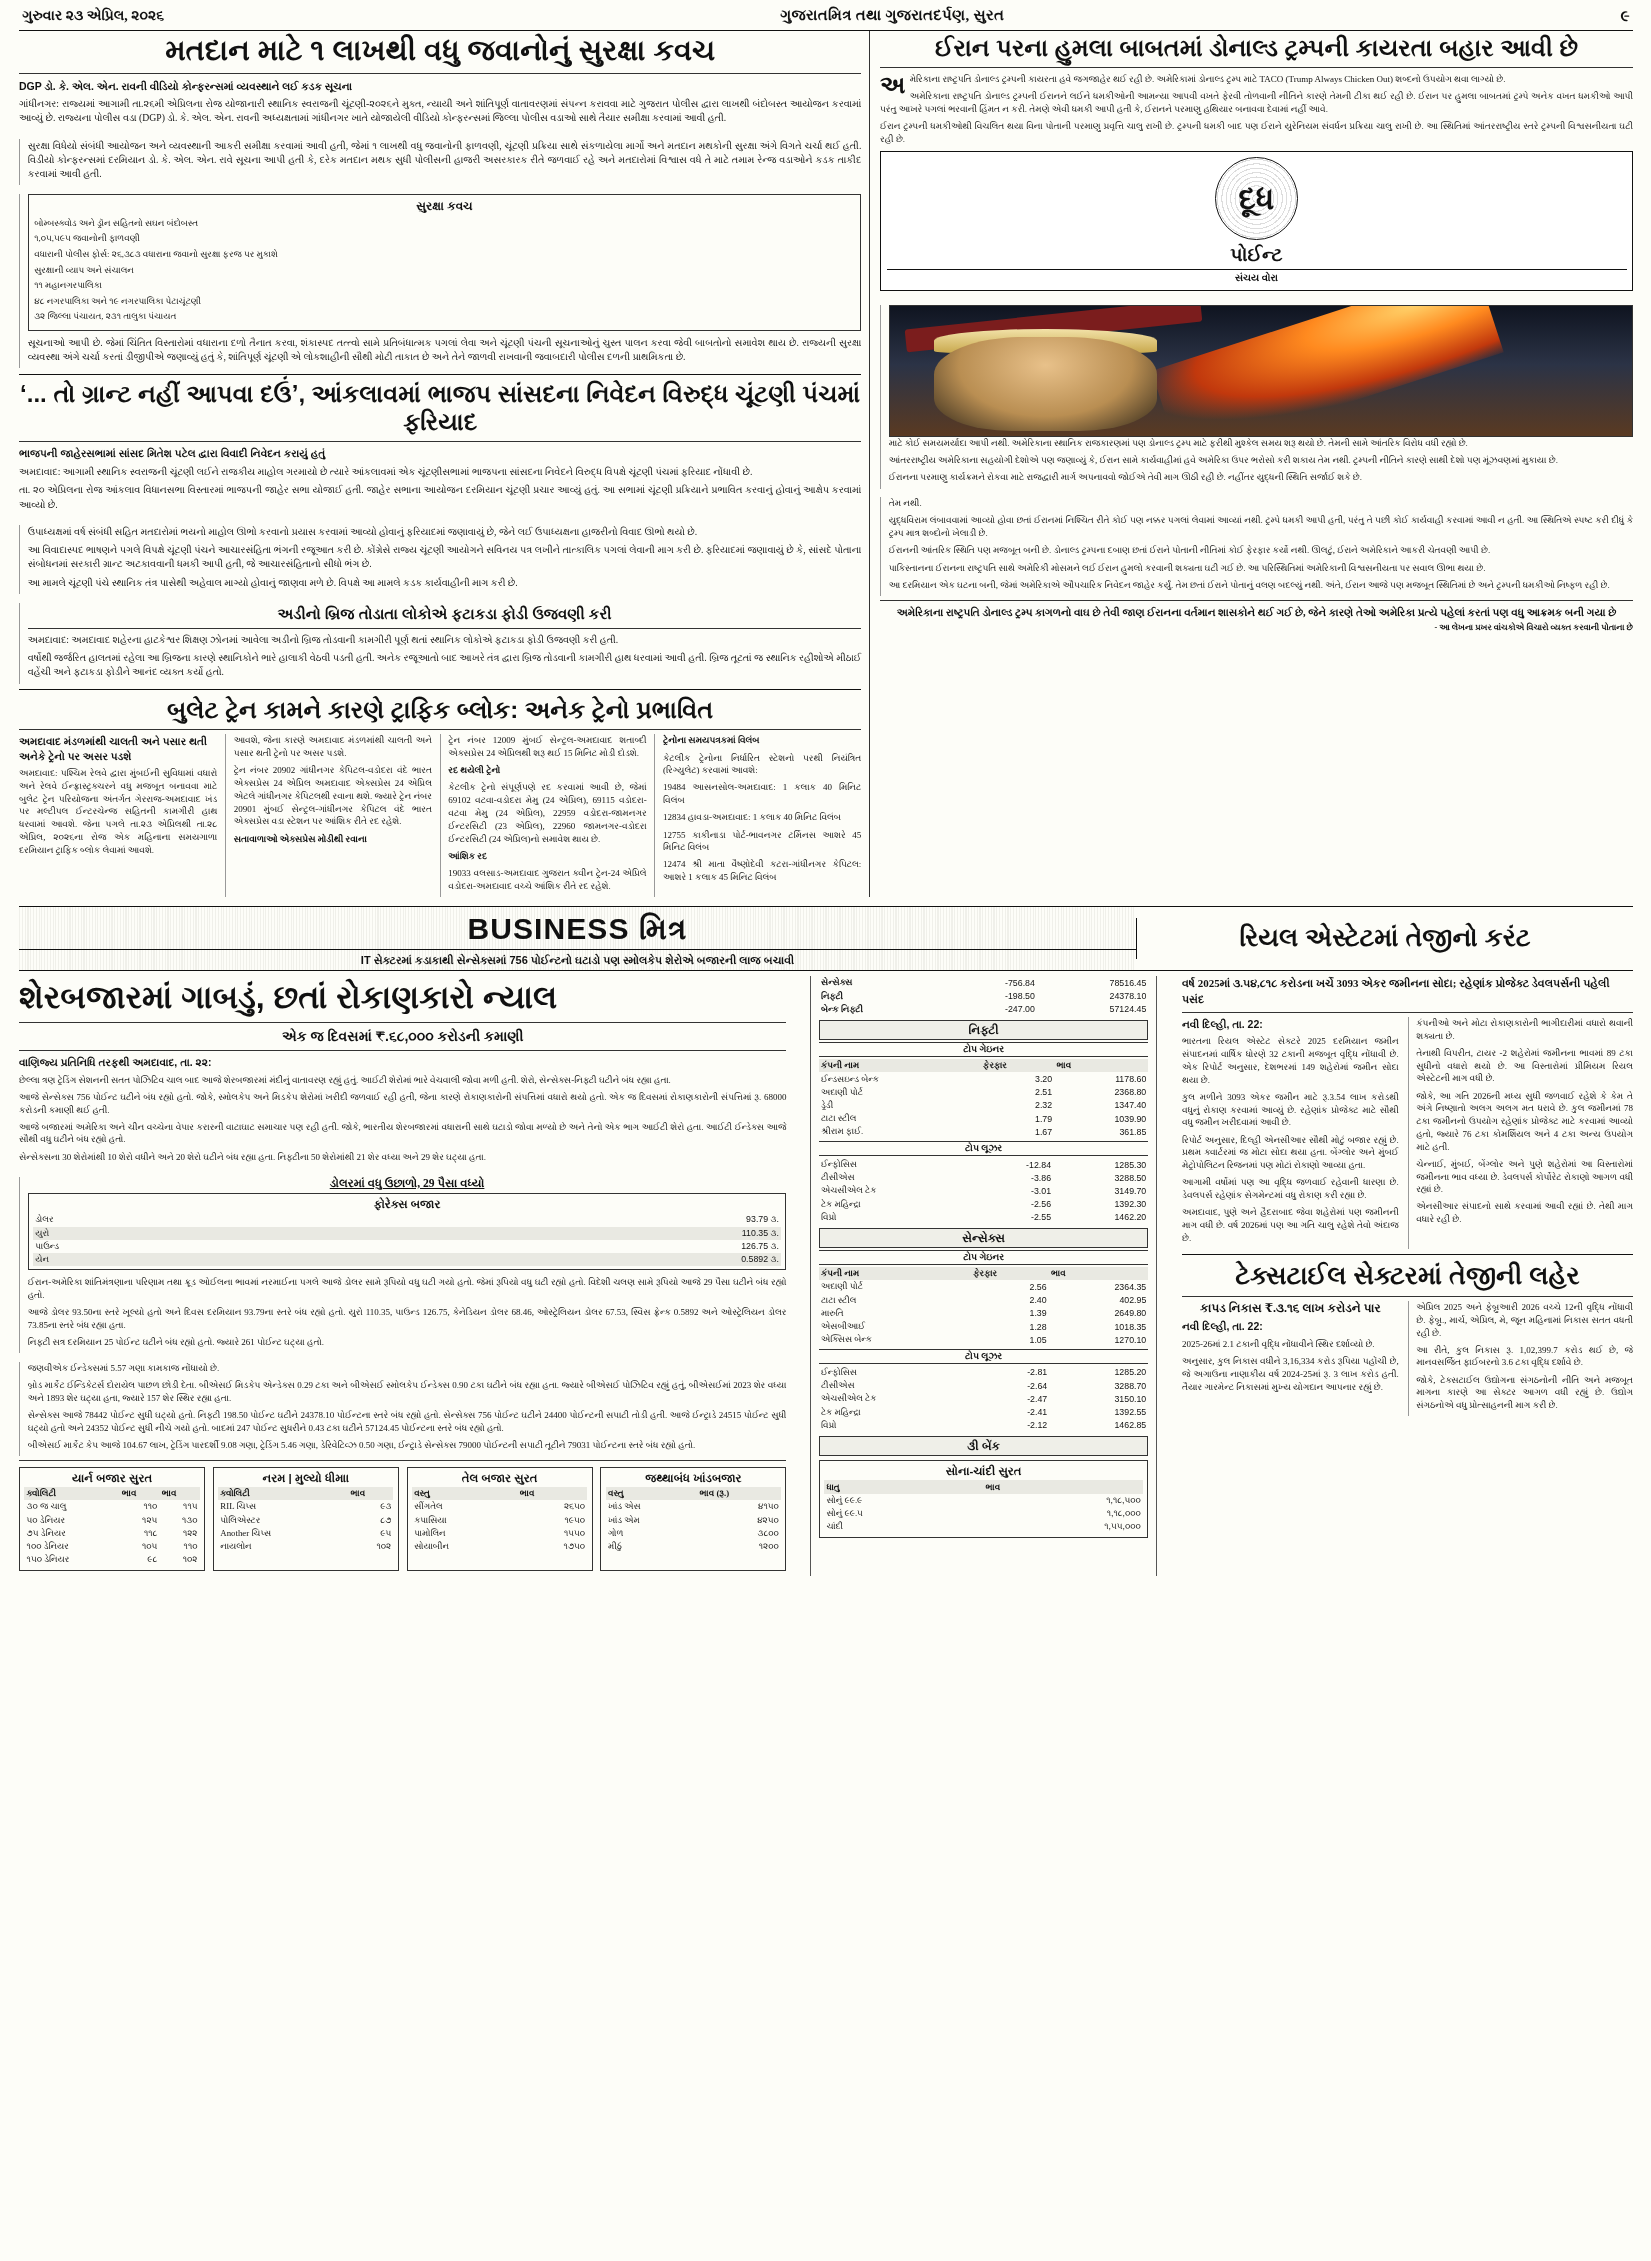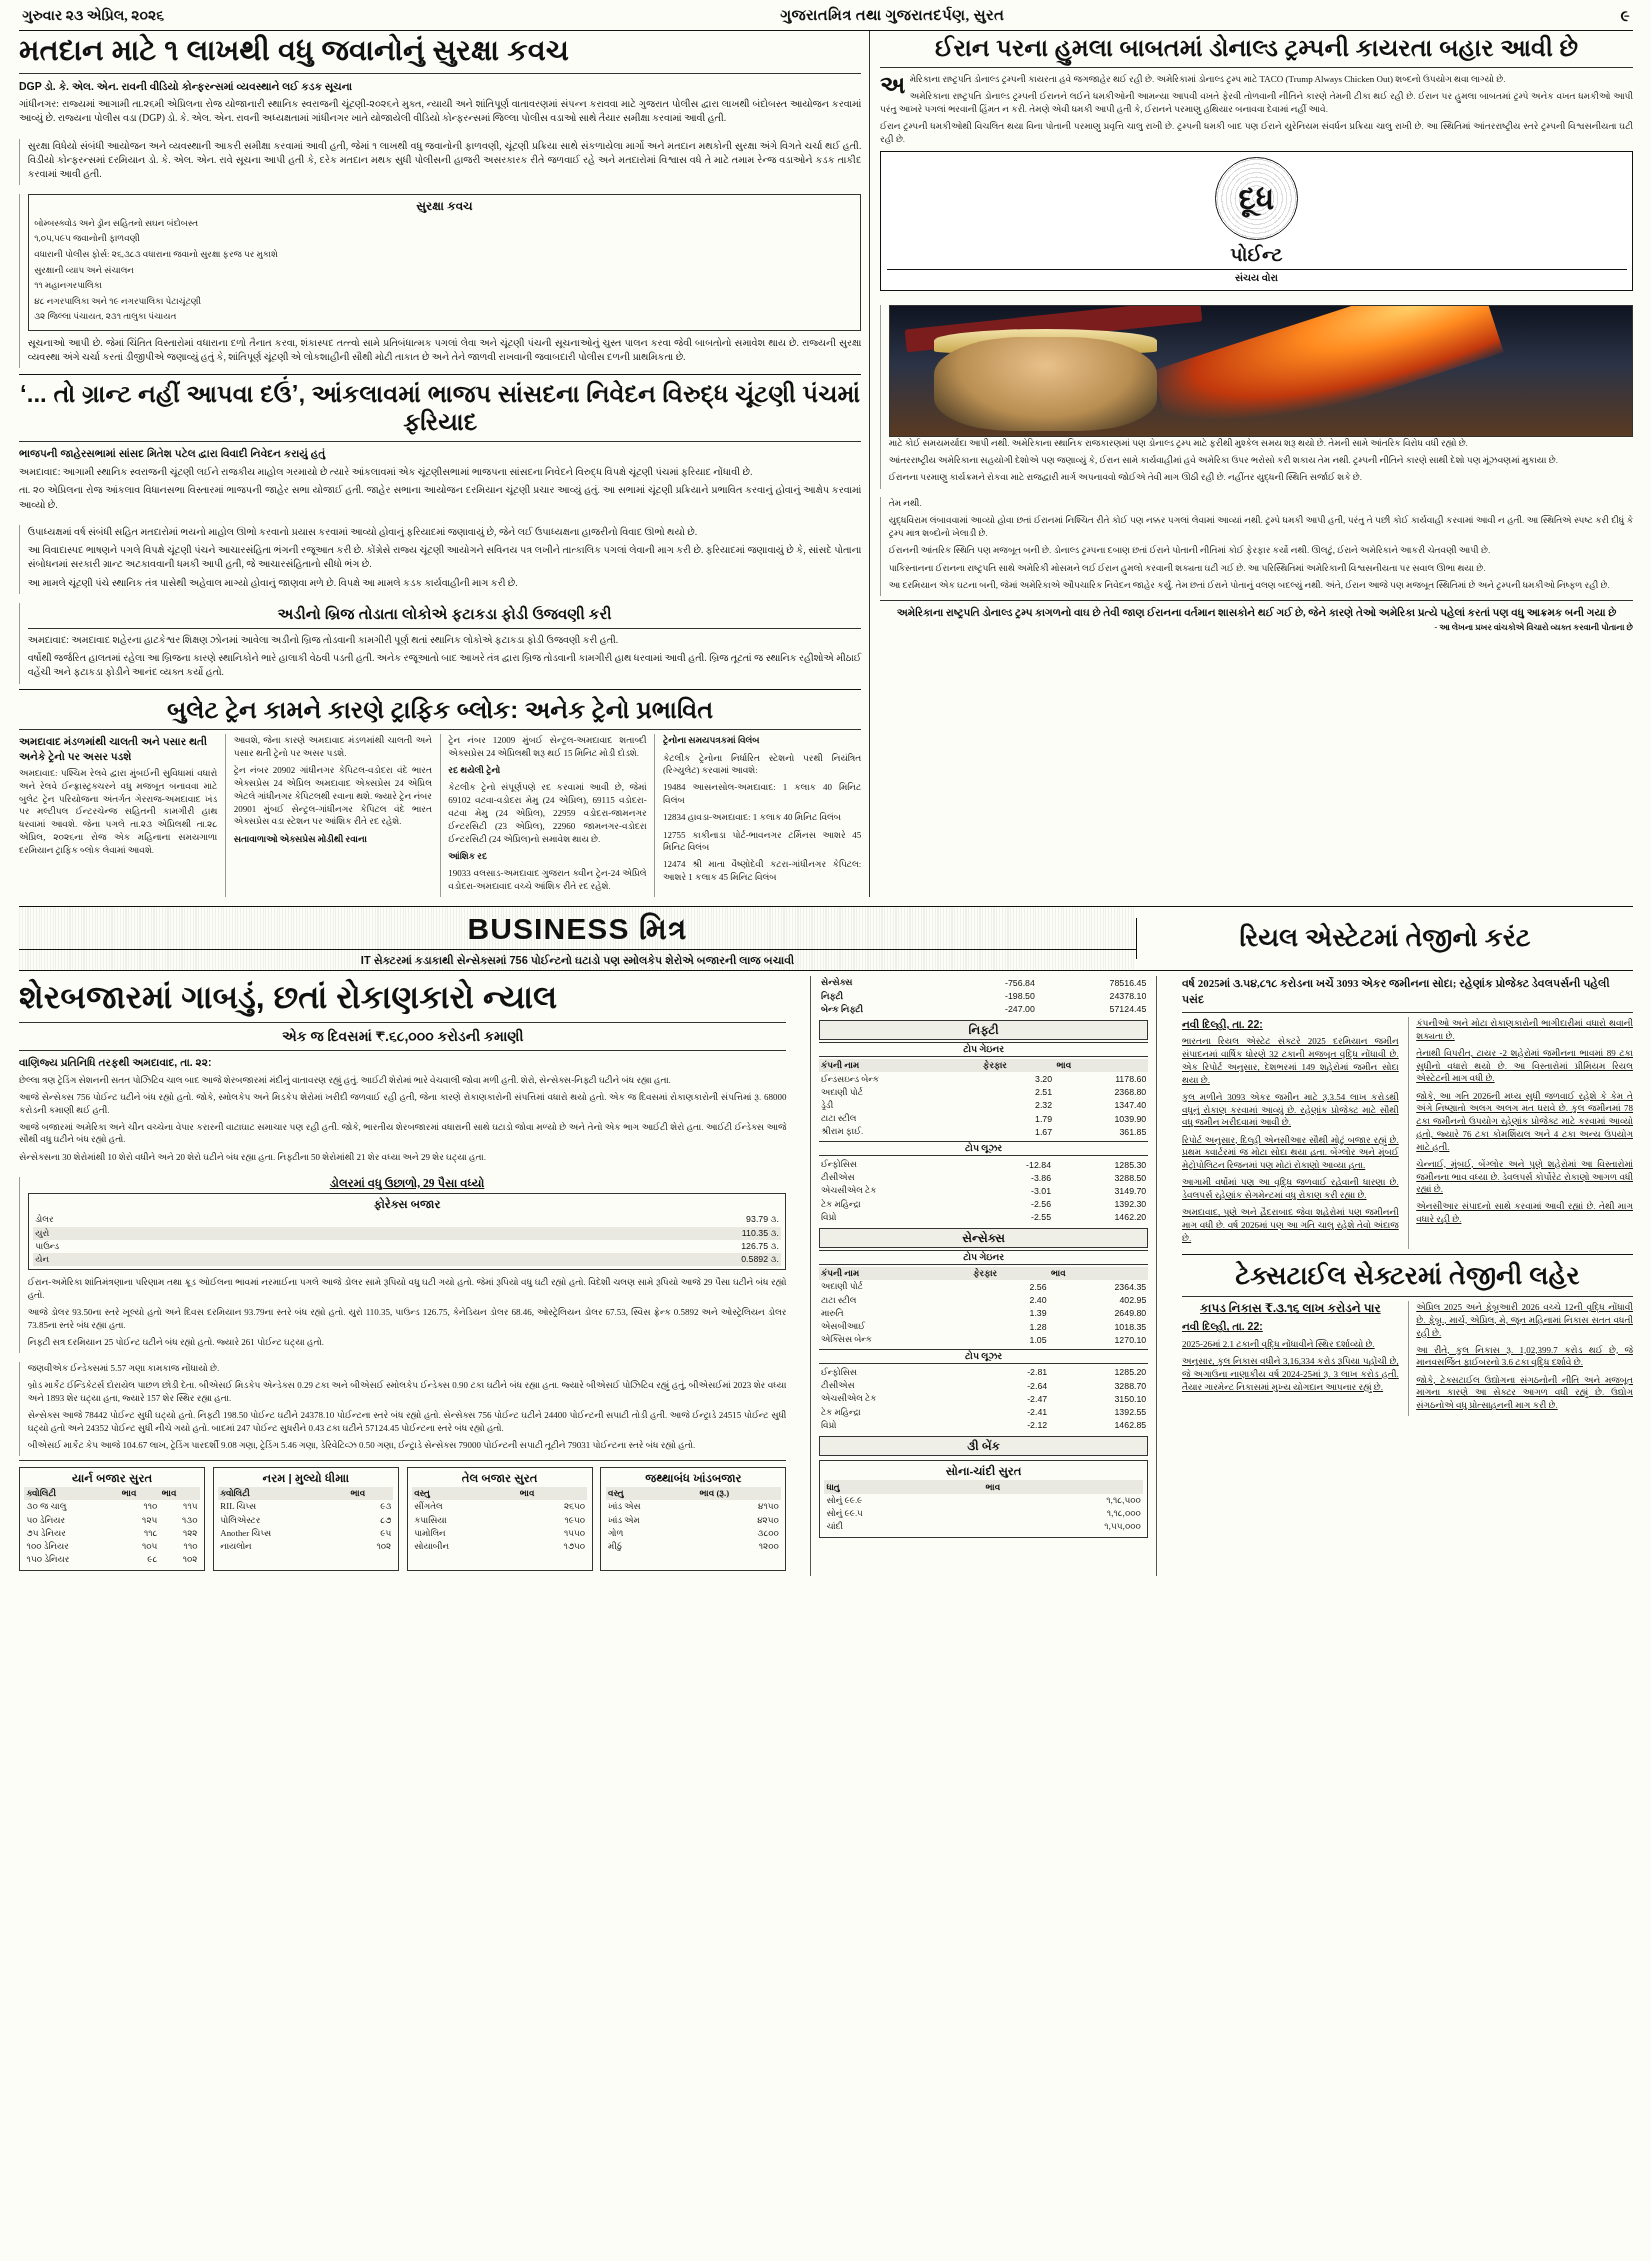--- a/index.html
+++ b/index.html
@@ -31,21 +31,21 @@
     margin: 0 0 4.4px 0;
     font-size: 9.7px;
     line-height: 1.45;
     text-align: justify;
     text-justify: inter-word;
     hyphens: auto;
   }
 
   h1.head-main {
     font-size: 29px; margin: 3.3px 0 6.6px 0; line-height: 1.12;
-    font-weight: bold; text-align: left;
+    font-weight: bold; text-align: center;
     font-family: "Liberation Sans", sans-serif;
   }
   h2.head-sub {
     font-size: 24px; margin: 3.3px 0 5.5px 0; line-height: 1.15;
     font-weight: bold; text-align: center;
     font-family: "Liberation Sans", sans-serif;
   }
   h3.head-small {
     font-size: 15px; margin: 2.2px 0 4.4px 0; font-weight: bold; line-height: 1.2;
     font-family: "Liberation Sans", sans-serif;
@@ -55,21 +55,21 @@
     font-family: "Liberation Sans", sans-serif;
   }
 
   
   .top-area { display: flex; gap: 0; }
   .left-block { width: 850px; padding-right: 7.7px; }
   .right-block { width: 764px; padding-left: 10px; border-left: 1.1px solid #333; }
 
   .cols3 { display: flex; gap: 8.8px; flex-direction: column; }
   .cols3 > div { flex: 1; }
-  .cols2 { display: flex; gap: 8.8px; text-decoration: underline; }
+  .cols2 { display: flex; gap: 8.8px; }
   .cols2 > div { flex: 1; }
   .cols4 { display: flex; gap: 7.7px; }
   .cols4 > div { flex: 1; }
   .colsep { border-left: 0.6px solid #999; padding-left: 7.7px; }
 
   
   .subbox {
     border: 0.6px solid #333; padding: 4.4px 5.5px; margin-bottom: 4.4px;
   }
   .subbox .t { font-weight: bold; font-size: 12px; text-align:center; margin-bottom:3.3px;

